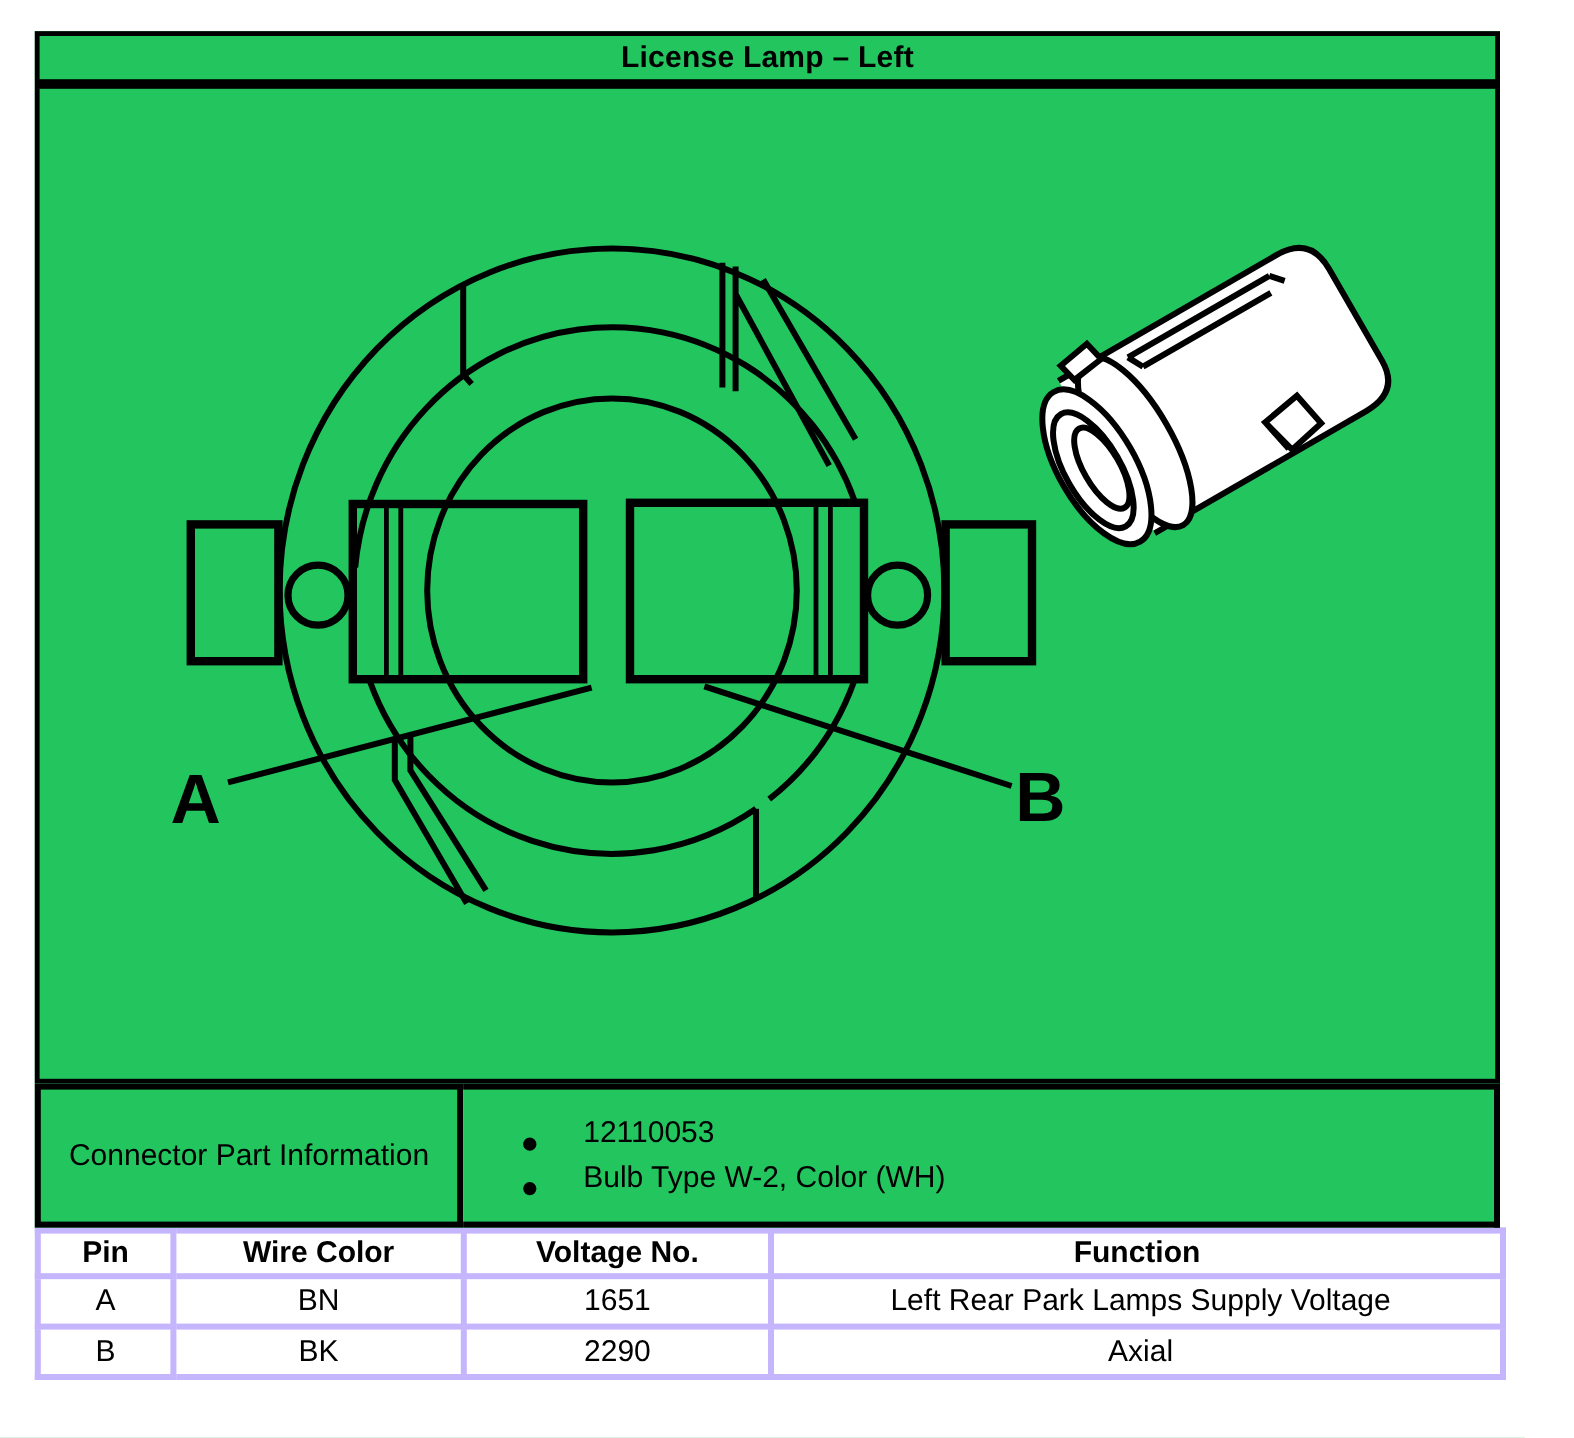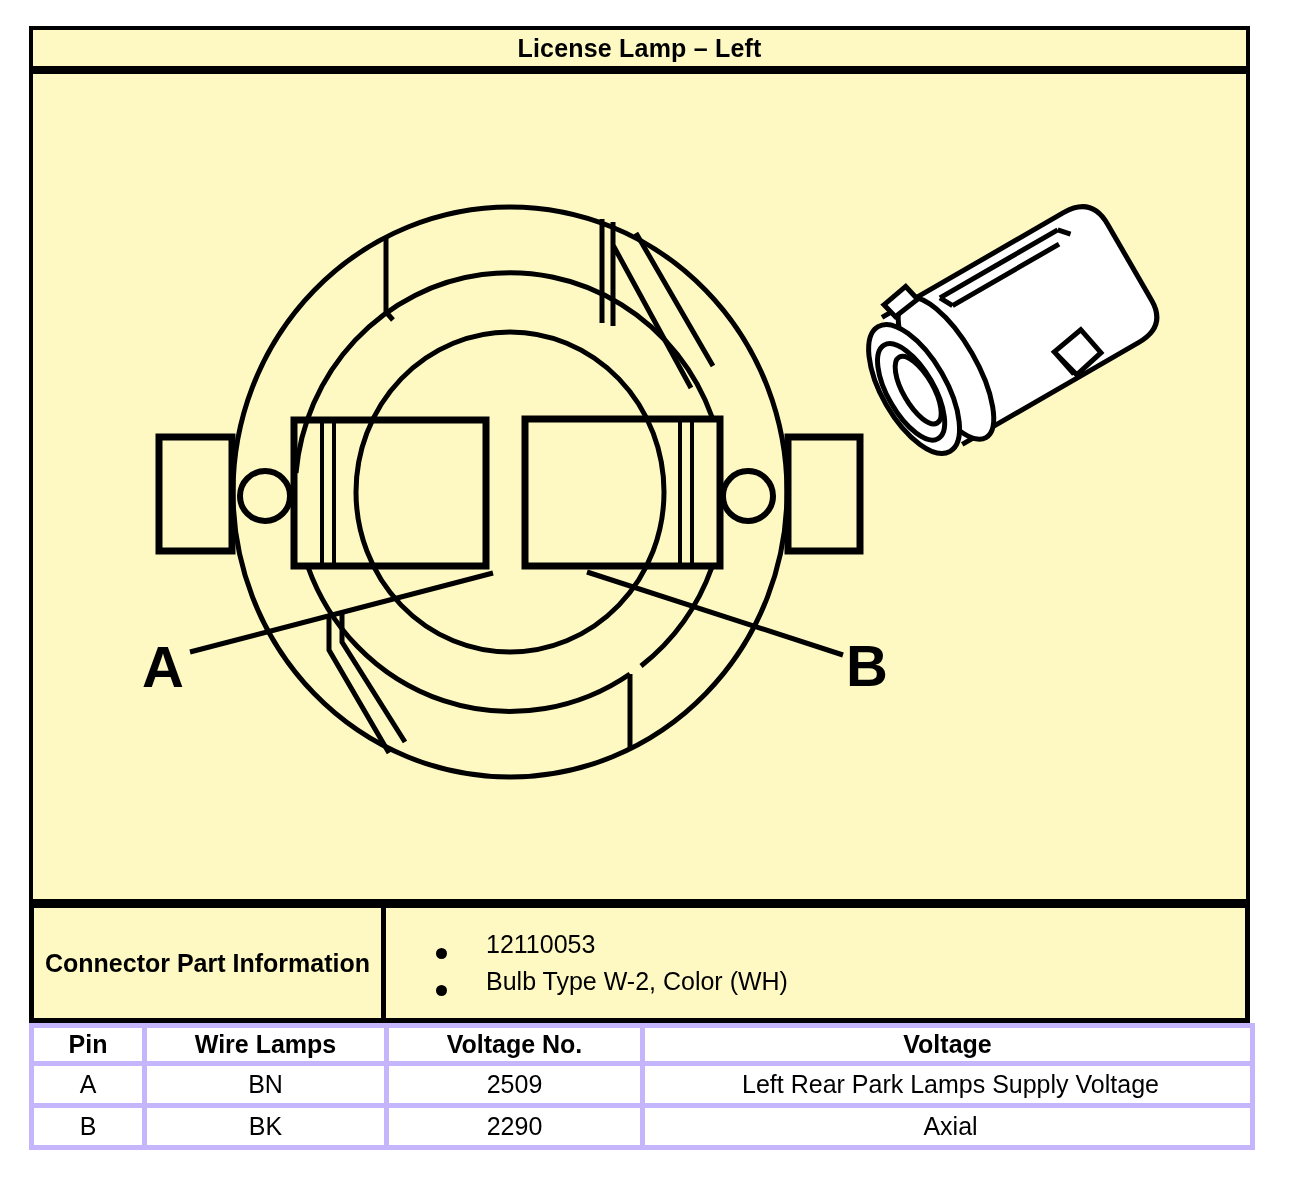--- a/index.html
+++ b/index.html
@@ -1,33 +1,33 @@
 <!DOCTYPE html>
 <html><head>
 <meta charset="utf-8">
 <style>
   html,body{margin:0;padding:0;background:#ffffff;}
   body{width:1312px;height:1198px;position:relative;overflow:hidden;
        font-family:"Liberation Sans",sans-serif;color:#000;}
   #frame{position:absolute;left:29px;top:26px;width:1221px;}
-  .box{box-sizing:border-box;background:#fef9c3;}
+  .box{box-sizing:border-box;background:#22c55e;}
 
   
   #title-bar{height:44px;border:4px solid #000;display:flex;align-items:center;justify-content:center;}
   #title-bar .t{font-size:25px;font-weight:bold;letter-spacing:.2px;}
 
   
   #diagram-box{height:833px;border:4px solid #000;position:relative;}
   #diagram-svg{position:absolute;left:0;top:0;}
 
   
   #cpi-row{height:120px;display:flex;}
   #cpi-label-cell{box-sizing:border-box;width:357px;border:5px solid #000;
     display:flex;align-items:center;justify-content:center;}
-  #cpi-label-cell .t{font-size:25px;font-weight:bold;text-align:center;}
+  #cpi-label-cell .t{font-size:25px;font-weight:normal;text-align:center;}
   #cpi-value-cell{box-sizing:border-box;flex:1;border:5px solid #000;border-left:none;
     padding:14px 0 0 50px;}
   .bullet-line{display:flex;align-items:flex-end;height:37px;}
   .bullet-dot{width:11px;height:11px;background:#000;border-radius:50%;flex:0 0 auto;}
   .bullet-text{font-size:25px;margin-left:39px;white-space:nowrap;}
 
   
   #pin-table{border-collapse:collapse;table-layout:fixed;width:1221px;}
   #pin-table td{border:5px solid #c4b5fd;font-size:25px;text-align:center;
     vertical-align:middle;padding:0;overflow:hidden;white-space:nowrap;}
@@ -118,28 +118,28 @@
   <table id="pin-table">
     <colgroup>
         <col style="width:113px">
         <col style="width:242px">
         <col style="width:256px">
         <col style="width:610px">
       </colgroup>
     <tbody>
       <tr class="hdr">
         <td>Pin</td>
-        <td>Wire Lamps</td>
+        <td>Wire Color</td>
         <td>Voltage No.</td>
-        <td>Voltage</td>
+        <td>Function</td>
       </tr>
       <tr class="row">
         <td>A</td>
         <td>BN</td>
-        <td>2509</td>
+        <td>1651</td>
         <td class="fn">Left Rear Park Lamps Supply Voltage</td>
       </tr>
       <tr class="row">
         <td>B</td>
         <td>BK</td>
         <td>2290</td>
         <td class="fn">Axial</td>
       </tr>
     </tbody>
   </table>

